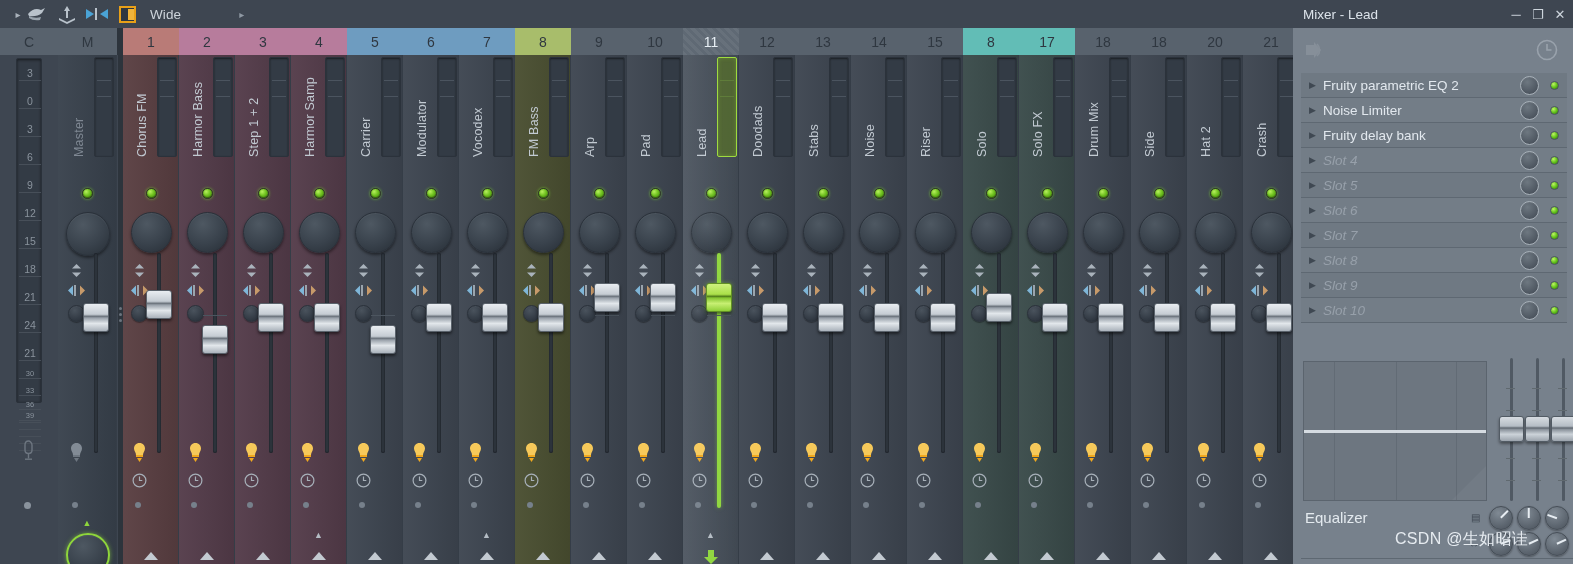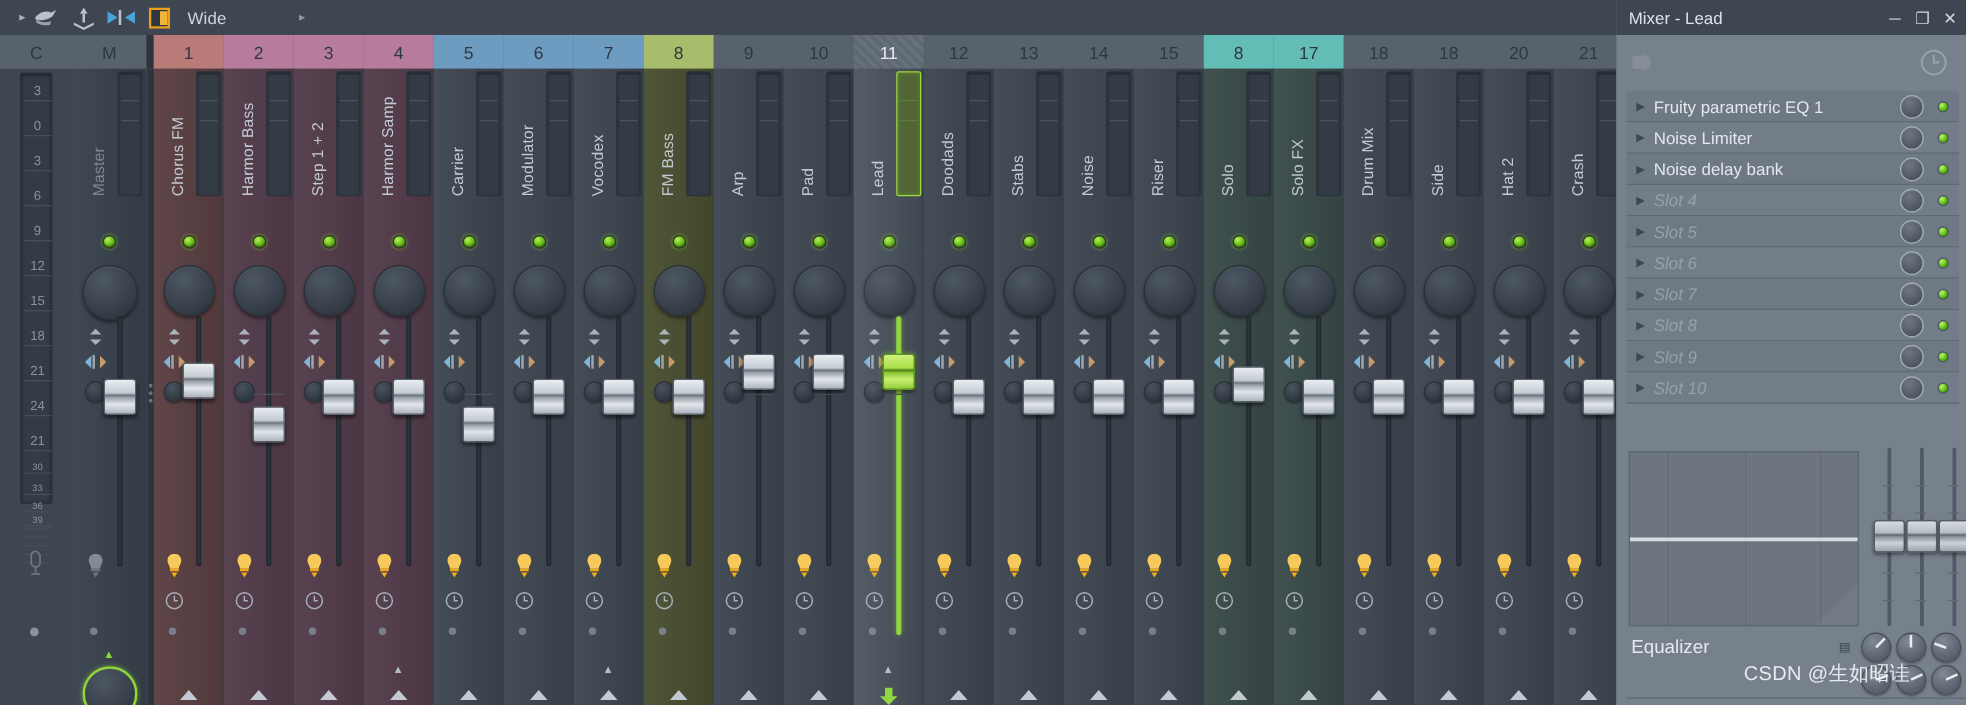--- a/index.html
+++ b/index.html
@@ -1205,33 +1205,33 @@
           <svg width="24" height="24" viewBox="0 0 24 24">
             <circle cx="12" cy="12" r="9.5" fill="none" stroke="#99a2ac" stroke-width="1.6"></circle>
             <path d="M12 6 L12 12 L16.5 12" fill="none" stroke="#99a2ac" stroke-width="1.6"></path>
           </svg>
         </div>
       </div>
 
       <div id="slotlist">
           <div class="slot" style="top: 45px;">
             <span class="slotarrow">▶</span>
-            <span class="slotname">Fruity parametric EQ 1</span>
+            <span class="slotname">Fruity parametric EQ 2</span>
             <div class="slotknob"></div>
             <div class="slotled"></div>
           </div>
           <div class="slot alt" style="top: 70px;">
             <span class="slotarrow">▶</span>
             <span class="slotname">Noise Limiter</span>
             <div class="slotknob"></div>
             <div class="slotled"></div>
           </div>
           <div class="slot" style="top: 95px;">
             <span class="slotarrow">▶</span>
-            <span class="slotname">Noise delay bank</span>
+            <span class="slotname">Fruity delay bank</span>
             <div class="slotknob"></div>
             <div class="slotled"></div>
           </div>
           <div class="slot alt" style="top: 120px;">
             <span class="slotarrow">▶</span>
             <span class="slotname empty">Slot 4</span>
             <div class="slotknob"></div>
             <div class="slotled"></div>
           </div>
           <div class="slot" style="top: 145px;">

